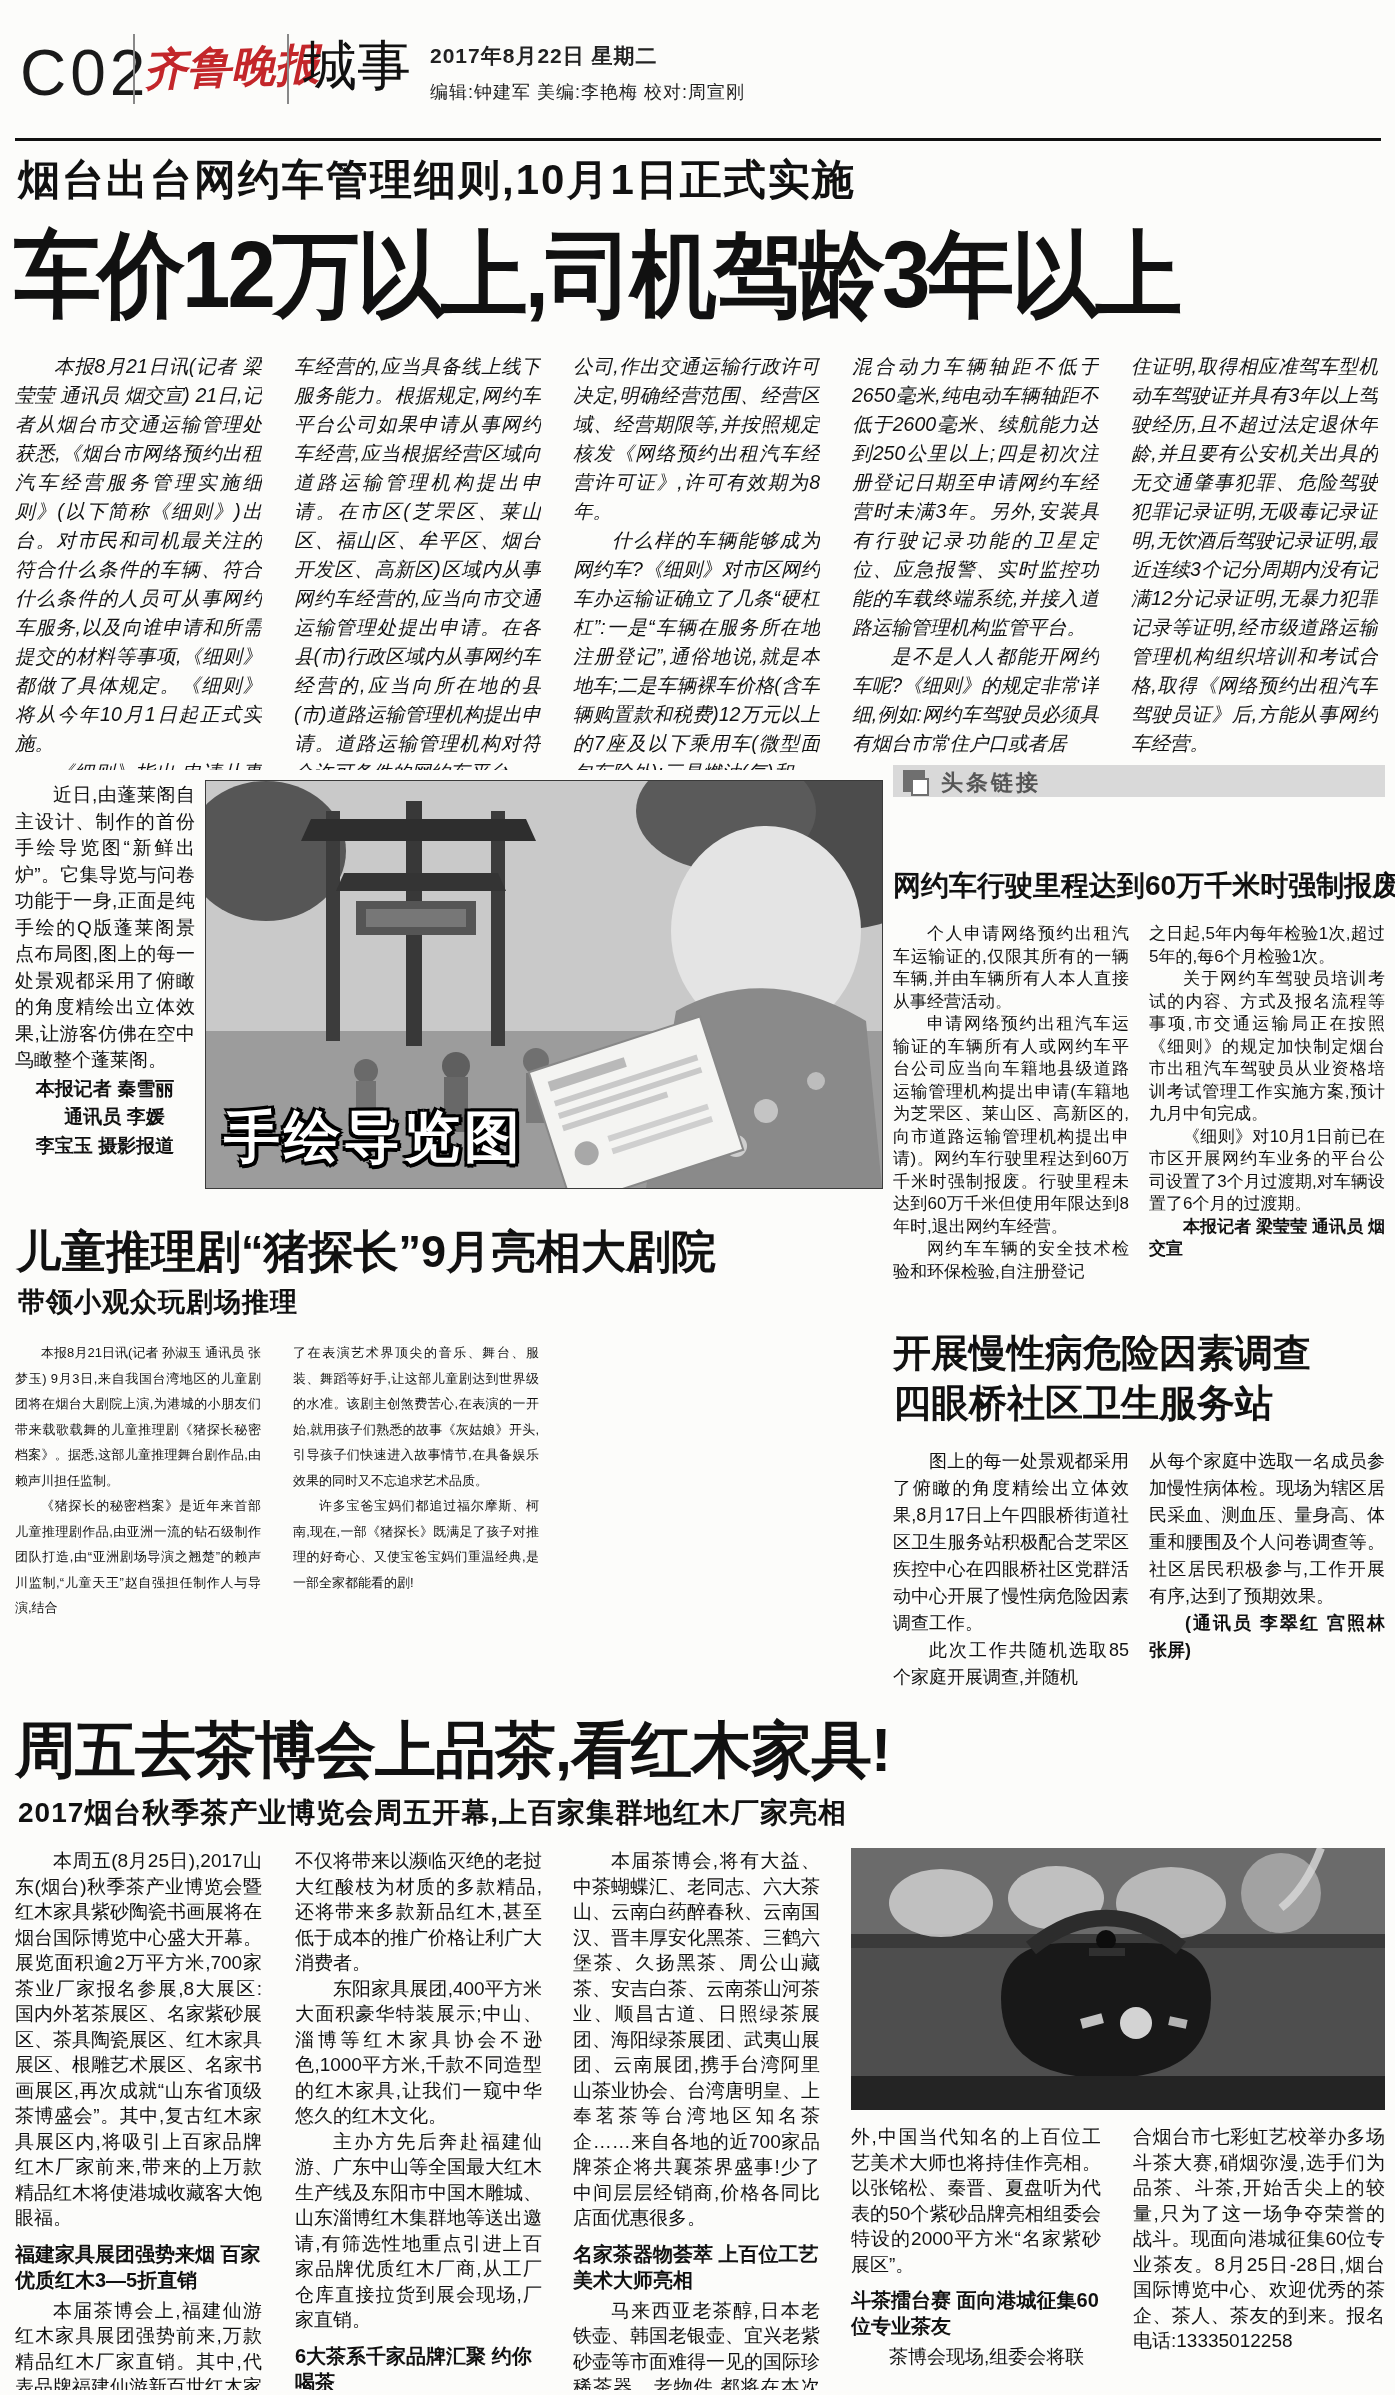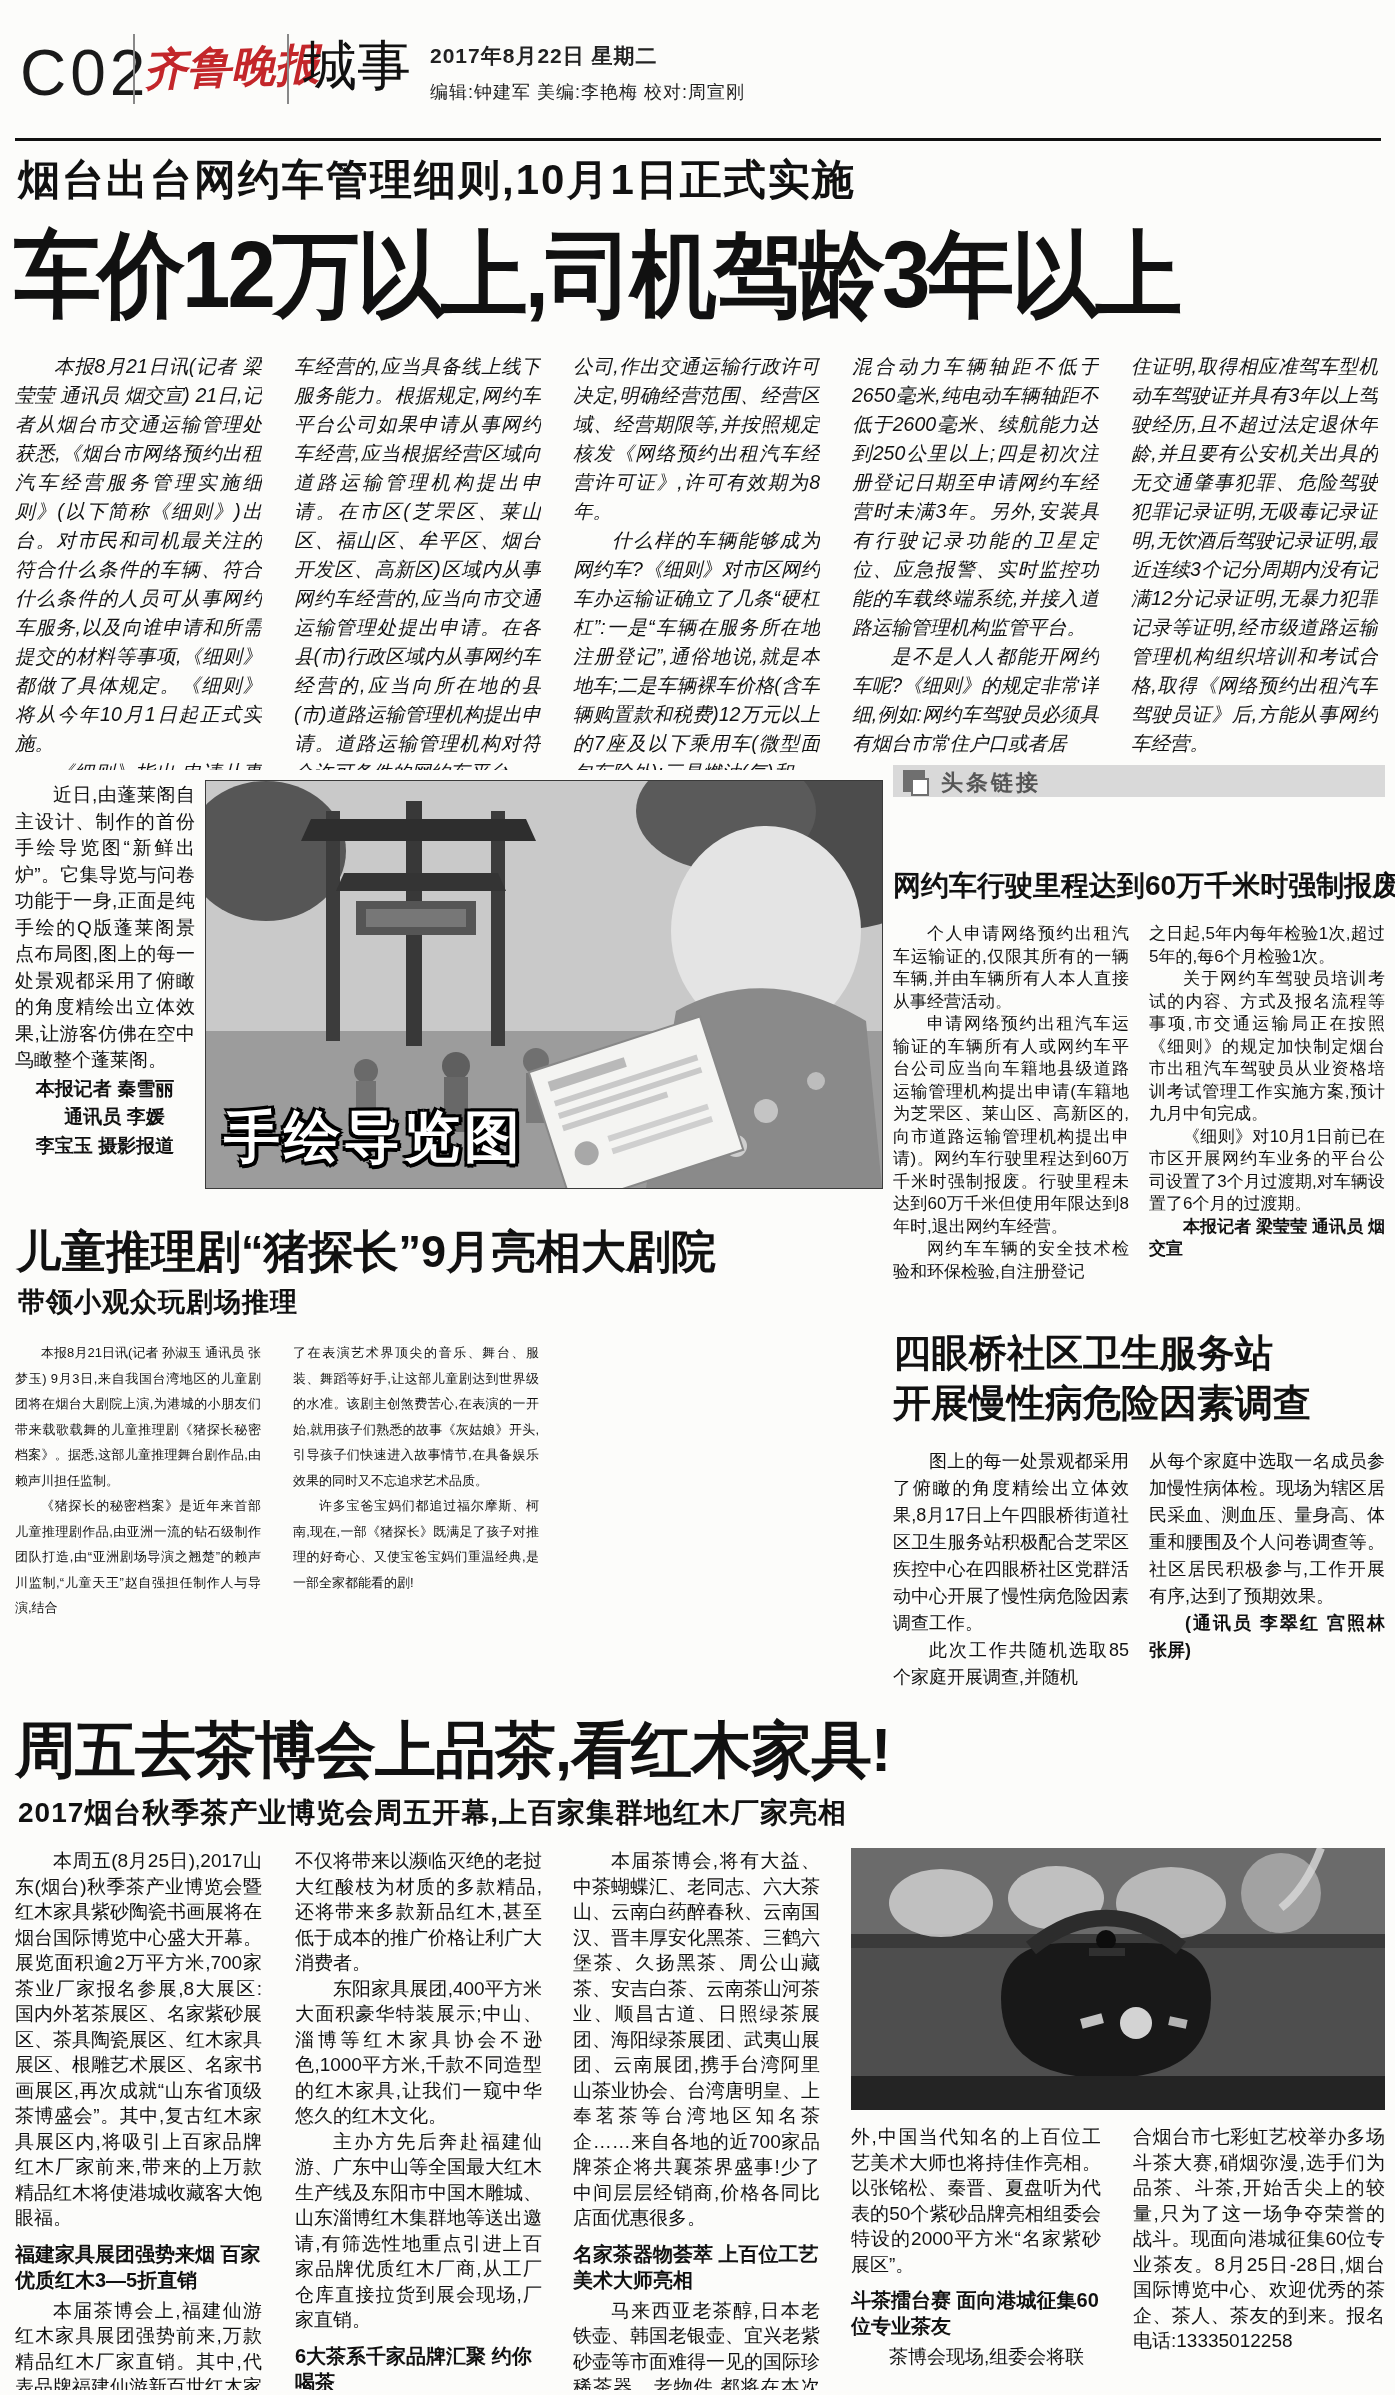--- a/index.html
+++ b/index.html
@@ -193,22 +193,22 @@
     <p class="bp ind">本报8月21日讯(记者 孙淑玉 通讯员 张梦玉) 9月3日,来自我国台湾地区的儿童剧团将在烟台大剧院上演,为港城的小朋友们带来载歌载舞的儿童推理剧《猪探长秘密档案》。据悉,这部儿童推理舞台剧作品,由赖声川担任监制。</p>
     <p class="bp ind">《猪探长的秘密档案》是近年来首部儿童推理剧作品,由亚洲一流的钻石级制作团队打造,由“亚洲剧场导演之翘楚”的赖声川监制,“儿童天王”赵自强担任制作人与导演,结合</p>
   </div>
   <div class="col">
     <p class="bp">了在表演艺术界顶尖的音乐、舞台、服装、舞蹈等好手,让这部儿童剧达到世界级的水准。该剧主创煞费苦心,在表演的一开始,就用孩子们熟悉的故事《灰姑娘》开头,引导孩子们快速进入故事情节,在具备娱乐效果的同时又不忘追求艺术品质。</p>
     <p class="bp ind">许多宝爸宝妈们都追过福尔摩斯、柯南,现在,一部《猪探长》既满足了孩子对推理的好奇心、又使宝爸宝妈们重温经典,是一部全家都能看的剧!</p>
   </div>
 </div>
 
 <div class="healthhead abs">
+  <div>开展慢性病危险因素调查</div>
   <div>四眼桥社区卫生服务站</div>
-  <div>开展慢性病危险因素调查</div>
 </div>
 <div id="healthbody" class="abs bodycols">
   <div class="col">
     <p class="bp ind">图上的每一处景观都采用了俯瞰的角度精绘出立体效果,8月17日上午四眼桥街道社区卫生服务站积极配合芝罘区疾控中心在四眼桥社区党群活动中心开展了慢性病危险因素调查工作。</p>
     <p class="bp ind">此次工作共随机选取85个家庭开展调查,并随机</p>
   </div>
   <div class="col">
     <p class="bp">从每个家庭中选取一名成员参加慢性病体检。现场为辖区居民采血、测血压、量身高、体重和腰围及个人问卷调查等。社区居民积极参与,工作开展有序,达到了预期效果。</p>
     <p class="bp ind bylb">(通讯员 李翠红 宫照林 张屏)</p>
   </div>

